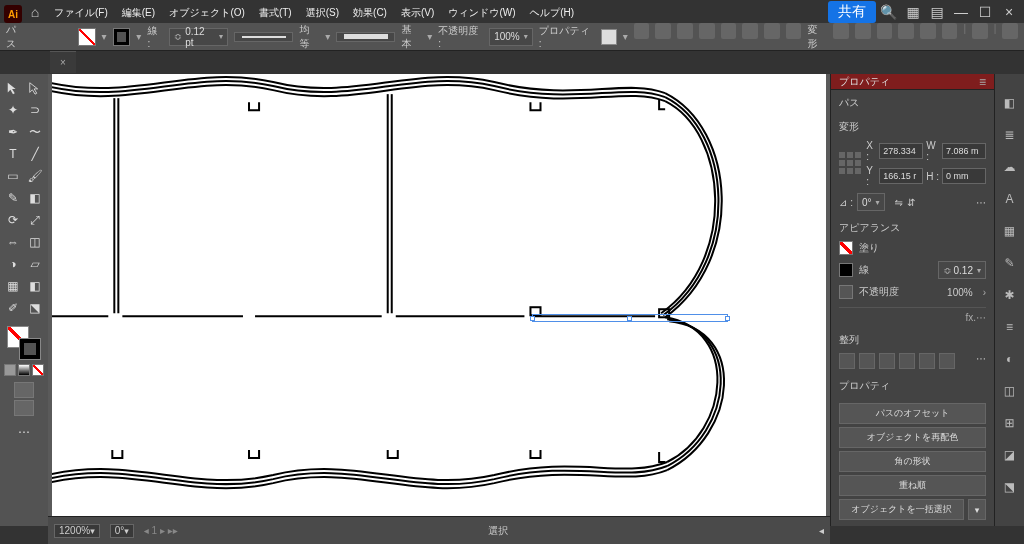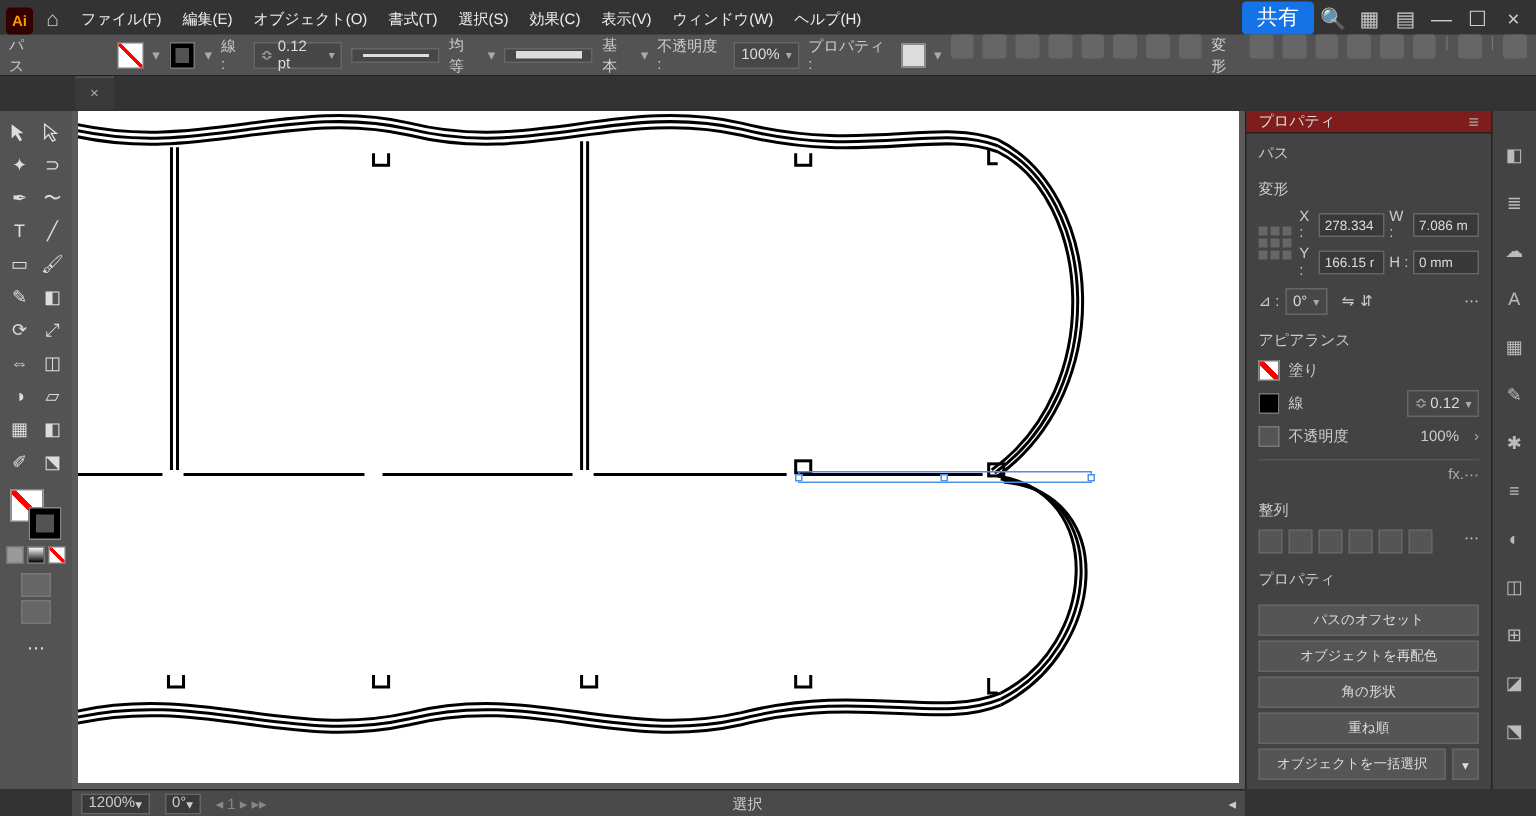--- a/index.html
+++ b/index.html
@@ -63,21 +63,21 @@
 .sm-sw.black{background:#000}
 .sm-sw.empty{background:#555}
 .act-btns{display:flex;flex-direction:column;gap:3px;margin-top:4px}
 .act-btn{background:#555;border:1px solid #666;color:#ddd;text-align:center;padding:3px 0;font-size:9px;width:100%}
 .act-btn-row{display:flex;gap:4px}
 .act-btn-row .act-btn{flex:1}
 .align-icons{display:flex;gap:4px}
 .ai-ic{width:16px;height:16px;background:#555;border:1px solid #666}
 .right-rail{width:30px;background:#434343;display:flex;flex-direction:column;align-items:center;padding-top:20px;gap:14px;border-left:1px solid #222}
 .rail-ic{width:18px;height:18px;display:flex;align-items:center;justify-content:center;color:#bbb;font-size:12px}
-.statusbar{position:absolute;bottom:0;left:48px;right:194px;height:18px;background:#4a4a4a;display:flex;align-items:center;padding:0 6px;gap:10px;color:#ccc;font-size:9px;border-top:1px solid #222}
+.statusbar{position:absolute;bottom:0;left:48px;right:194px;height:28px;background:#4a4a4a;display:flex;align-items:center;padding:0 6px;gap:10px;color:#ccc;font-size:9px;border-top:1px solid #222}
 .status-in{background:#393939;border:1px solid #666;padding:0 4px;height:14px;display:flex;align-items:center;font-size:9px}
 .fx-row{border-top:1px solid #555;padding-top:4px;margin-top:2px;font-size:10px;color:#aaa;display:flex;justify-content:flex-end}
 .ref-grid{width:24px;height:24px;display:grid;grid-template-columns:repeat(3,1fr);grid-template-rows:repeat(3,1fr);gap:1px}
 .ref-grid div{background:#666;width:6px;height:6px}
 </style>
 </head>
 <body>
 
 <div class="menubar">
   <div class="ai-logo">Ai</div>

